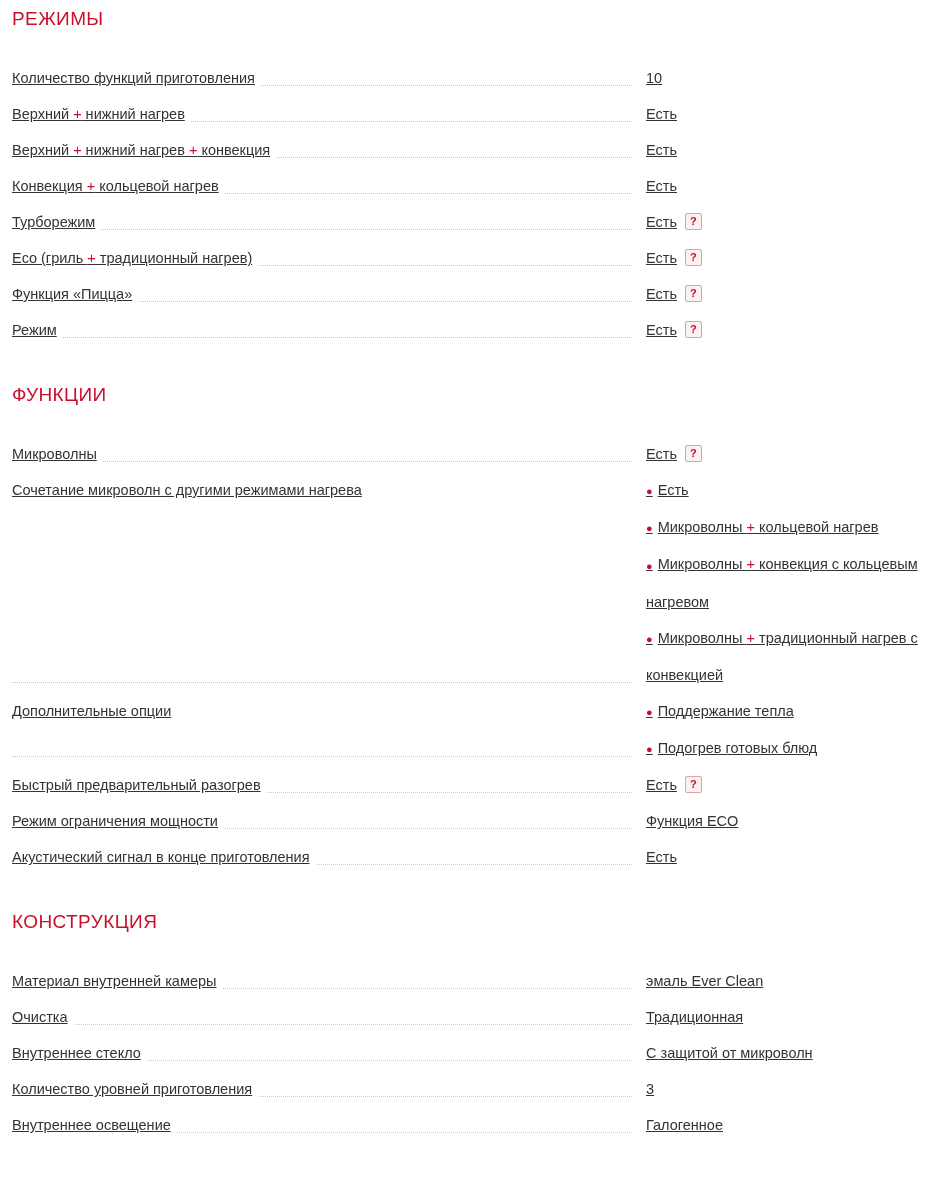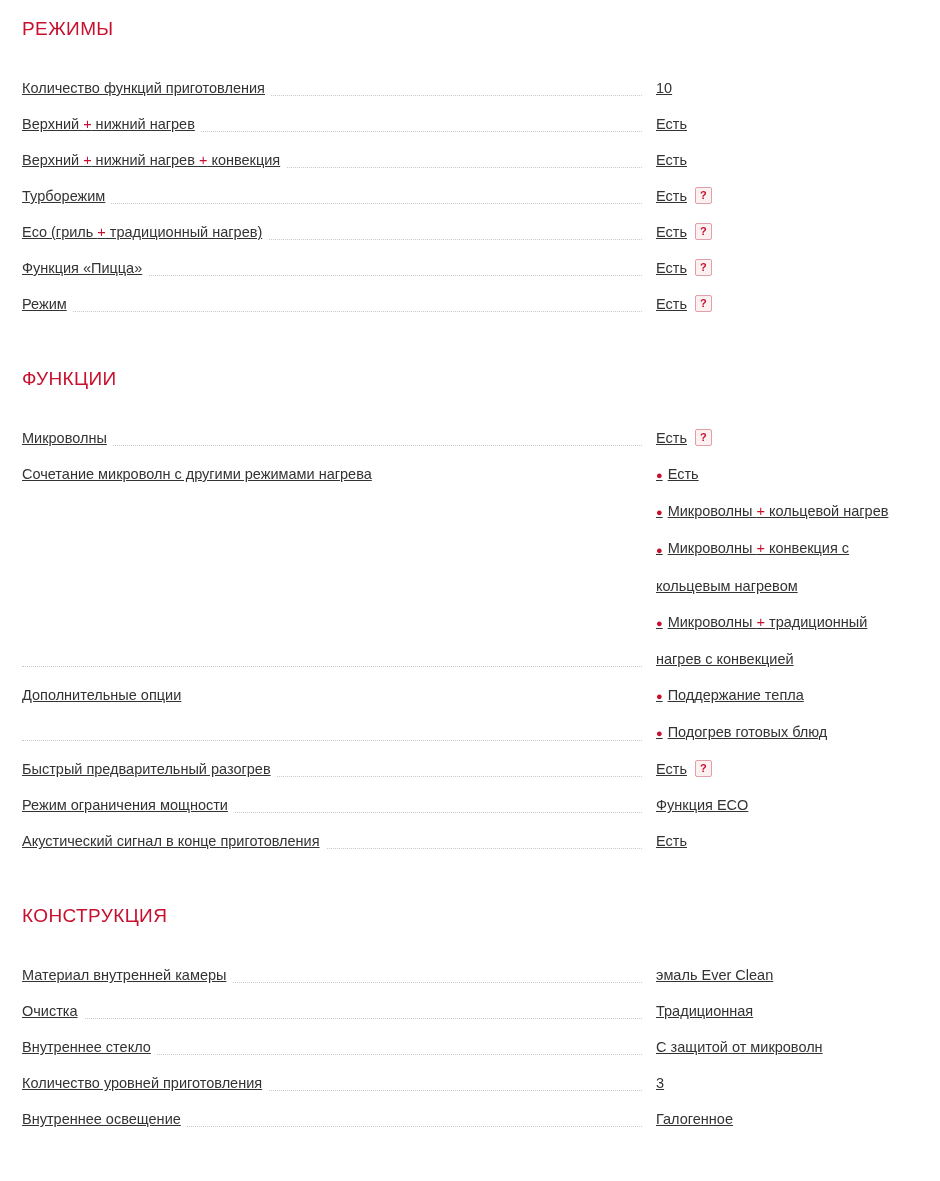--- a/index.html
+++ b/index.html
@@ -14,21 +14,21 @@
     -webkit-font-smoothing: antialiased;
   }
   .page {
     width: 940px;
     box-sizing: border-box;
     padding: 0 0 12px 0;
     position: relative;
     overflow: hidden;
   }
   .section {
-    margin: 10px;
+    margin: 0;
   }
   .section-title {
     color: #c8102e;
     font-size: 19px;
     letter-spacing: 0.4px;
     font-weight: 400;
     padding: 0 0 0 12px;
     margin: 0;
   }
   .sec-modes .section-title { padding-top: 8px; }
@@ -123,20 +123,26 @@
                 <div class="val-line"><span>Есть</span></div>
               </td>
             </tr>
             <tr class="spec-row">
               <td class="cell-name"><span class="dots"></span><span class="nm">Верхний <span class="plus">+</span> нижний нагрев <span class="plus">+</span> конвекция</span></td>
               <td class="cell-val">
                 <div class="val-line"><span>Есть</span></div>
               </td>
             </tr>
             <tr class="spec-row">
+              <td class="cell-name"><span class="dots"></span><span class="nm">Конвекция <span class="plus">+</span> кольцевой нагрев</span></td>
+              <td class="cell-val">
+                <div class="val-line"><span>Есть</span></div>
+              </td>
+            </tr>
+            <tr class="spec-row">
               <td class="cell-name"><span class="dots"></span><span class="nm">Турборежим</span></td>
               <td class="cell-val">
                 <div class="val-line"><span>Есть</span><span class="help">?</span></div>
               </td>
             </tr>
             <tr class="spec-row">
               <td class="cell-name"><span class="dots"></span><span class="nm">Eco (гриль <span class="plus">+</span> традиционный нагрев)</span></td>
               <td class="cell-val">
                 <div class="val-line"><span>Есть</span><span class="help">?</span></div>
               </td>

